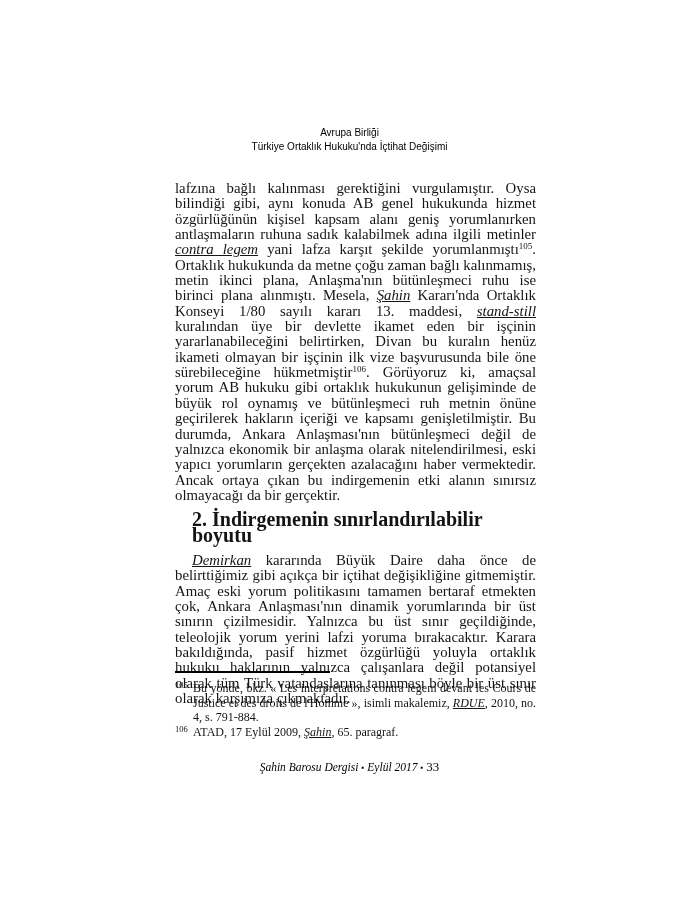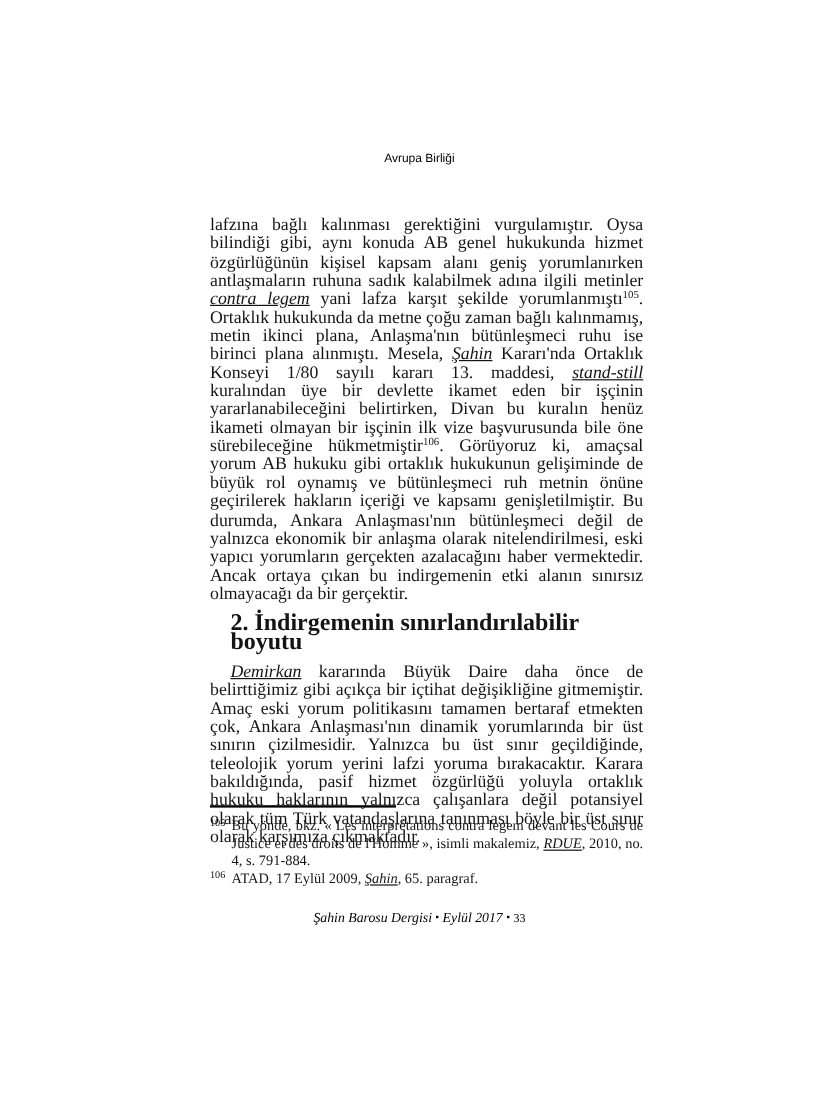--- a/index.html
+++ b/index.html
@@ -30,29 +30,30 @@
   }
   .fn-rule { width:155px; border-top:2px solid #000; margin-bottom:8px; }
   .fn-item { position:relative; padding-left:18px; text-align:justify; }
   .fn-num { position:absolute; left:0px; top:-3px; font-size:8.5px; }
   .footer {
     position:absolute; top:759px; left:0; width:100%; text-align:center;
     font-size:11.5px; color:#000;
   }
   .footer .it { font-style:italic; }
   .footer .bullet { font-size:8px; vertical-align:1.5px; padding:0 3px; }
-  .footer .pagenum { font-size:10px; }
+  .footer .pagenum { font-size:13px; }
 </style>
 </head>
 <body>
 
 <div class="page">
 
   <div class="running-header">
     <div>Avrupa Birliği</div>
+    <div>Türkiye Ortaklık Hukuku'nda İçtihat Değişimi</div>
   </div>
 
   <div class="content" id="content">
       <p class="para"><span>lafzına bağlı kalınması gerektiğini vurgulamıştır. Oysa bilindiği gibi, aynı konuda AB genel hukukunda hizmet özgürlüğünün kişisel kapsam alanı geniş yorumlanırken antlaşmaların ruhuna sadık kalabilmek adına ilgili metinler </span><em>contra legem</em><span> yani lafza karşıt şekilde yorumlanmıştı</span><sup class="fnref">105</sup><span>. Ortaklık hukukunda da metne çoğu zaman bağlı kalınmamış, metin ikinci plana, Anlaşma'nın bütünleşmeci ruhu ise birinci plana alınmıştı. Mesela, </span><em>Şahin</em><span> Kararı'nda Ortaklık Konseyi 1/80 sayılı kararı 13. maddesi, </span><em>stand-still</em><span> kuralından üye bir devlette ikamet eden bir işçinin yararlanabileceğini belirtirken, Divan bu kuralın henüz ikameti olmayan bir işçinin ilk vize başvurusunda bile öne sürebileceğine hükmetmiştir</span><sup class="fnref">106</sup><span>. Görüyoruz ki, amaçsal yorum AB hukuku gibi ortaklık hukukunun gelişiminde de büyük rol oynamış ve bütünleşmeci ruh metnin önüne geçirilerek hakların içeriği ve kapsamı genişletilmiştir. Bu durumda, Ankara Anlaşması'nın bütünleşmeci değil de yalnızca ekonomik bir anlaşma olarak nitelendirilmesi, eski yapıcı yorumların gerçekten azalacağını haber vermektedir. Ancak ortaya çıkan bu indirgemenin etki alanın sınırsız olmayacağı da bir gerçektir.</span></p>
       <h2 class="section-heading">2. İndirgemenin sınırlandırılabilir boyutu</h2>
       <p class="para indented"><em>Demirkan</em><span> kararında Büyük Daire daha önce de belirttiğimiz gibi açıkça bir içtihat değişikliğine gitmemiştir. Amaç eski yorum politikasını tamamen bertaraf etmekten çok, Ankara Anlaşması'nın dinamik yorumlarında bir üst sınırın çizilmesidir. Yalnızca bu üst sınır geçildiğinde, teleolojik yorum yerini lafzi yoruma bırakacaktır. Karara bakıldığında, pasif hizmet özgürlüğü yoluyla ortaklık hukuku haklarının yalnızca çalışanlara değil potansiyel olarak tüm Türk vatandaşlarına tanınması böyle bir üst sınır olarak karşımıza çıkmaktadır.</span></p>
     </div>
 
   <div class="footnotes">
     <div class="fn-rule"></div>

